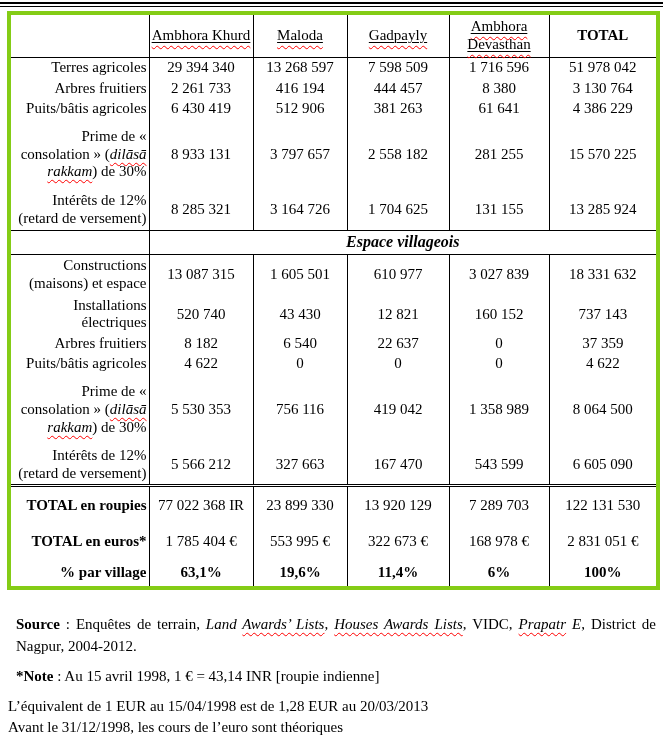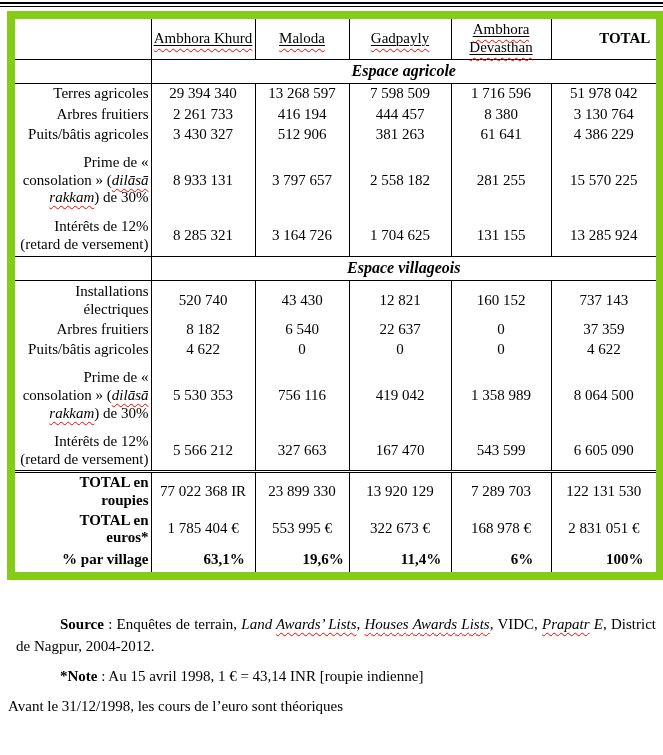--- a/index.html
+++ b/index.html
@@ -10,33 +10,33 @@
     position:relative;
     -webkit-font-smoothing:antialiased;
   }
   .top-rule {
     position:absolute; top:2px; left:0; width:663px; height:2px;
     border-top:2px solid #000; border-bottom:1px solid #000;
   }
   table.comp {
     position:absolute; top:11px; left:7px;
     width:649px; border-collapse:collapse; table-layout:fixed;
-    border:8px solid #84cc16;
+    border:4px solid #84cc16;
     font-size:15px; line-height:1.18;
   }
   col.c0{width:140px} col.c1{width:104px} col.c2{width:94px}
   col.c3{width:102px} col.c4{width:100px} col.c5{width:109px}
   td, th { border:1px solid #000; vertical-align:middle; padding:1px 2px; font-weight:normal; }
   tr.data td { border-top:none; border-bottom:none; }
   tr.dbl td { border-top:3px double #000; }
   .num { text-align:center; white-space:nowrap; }
   .lbl { text-align:right; padding-left:4px; padding-right:2px; }
   .vh  { text-align:center; }
   .section-cell { text-align:center; font-weight:bold; font-style:italic; font-size:16px; }
-  .b { font-weight:bold;padding-left:44px; }
+  .b { font-weight:bold; }
   .it { font-style:italic; }
   .ul {
     text-decoration-line:underline; text-decoration-color:#000;
     text-decoration-thickness:1px; text-underline-offset:2px;
   }
   .sp {
     text-decoration-line:underline; text-decoration-style:wavy;
     text-decoration-color:#ff0000; text-decoration-thickness:1px;
     text-underline-offset:3px;
   }
@@ -69,44 +69,40 @@
   <tbody>
       <tr class="rh44">
     <th class="lbl"></th>
     <th class="vh"><span class="ul"><span class="sp">Ambhora Khurd</span></span></th>
     <th class="vh"><span class="ul"><span class="sp">Maloda</span></span></th>
     <th class="vh"><span class="ul"><span class="sp">Gadpayly</span></span></th>
     <th class="vh"><span class="ul"><span class="sp">Ambhora Devasthan</span></span></th>
     <th class="vh b">TOTAL</th>
   </tr>
 
-  <tr class="rh24">
-    <td></td>
-    <td colspan="5" class="section-cell">Espace agricole</td>
-  </tr>
 
   <tr class="data rh22">
     <td class="lbl">Terres agricoles</td>
     <td class="num">29 394 340</td>
     <td class="num">13 268 597</td>
     <td class="num">7 598 509</td>
     <td class="num">1 716 596</td>
     <td class="num">51 978 042</td>
   </tr>
   <tr class="data rh18">
     <td class="lbl">Arbres fruitiers</td>
     <td class="num">2 261 733</td>
     <td class="num">416 194</td>
     <td class="num">444 457</td>
     <td class="num">8 380</td>
     <td class="num">3 130 764</td>
   </tr>
   <tr class="data rh18">
     <td class="lbl">Puits/bâtis agricoles</td>
-    <td class="num">3 430 327</td>
+    <td class="num">6 430 419</td>
     <td class="num">512 906</td>
     <td class="num">381 263</td>
     <td class="num">61 641</td>
     <td class="num">4 386 229</td>
   </tr>
   <tr class="data rh72">
     <td class="lbl"><span>Prime de « consolation » (</span><span class="it sp">dilāsā rakkam</span><span>) de 30%</span></td>
     <td class="num">8 933 131</td>
     <td class="num">3 797 657</td>
     <td class="num">2 558 182</td>
@@ -121,20 +117,28 @@
     <td class="num">131 155</td>
     <td class="num">13 285 924</td>
   </tr>
 
   <tr class="rh24">
     <td></td>
     <td colspan="5" class="section-cell">Espace villageois</td>
   </tr>
 
   <tr class="data rh40">
+    <td class="lbl">Constructions (maisons) et espace</td>
+    <td class="num">13 087 315</td>
+    <td class="num">1 605 501</td>
+    <td class="num">610 977</td>
+    <td class="num">3 027 839</td>
+    <td class="num">18 331 632</td>
+  </tr>
+  <tr class="data rh40">
     <td class="lbl">Installations électriques</td>
     <td class="num">520 740</td>
     <td class="num">43 430</td>
     <td class="num">12 821</td>
     <td class="num">160 152</td>
     <td class="num">737 143</td>
   </tr>
   <tr class="data rh18">
     <td class="lbl">Arbres fruitiers</td>
     <td class="num">8 182</td>
@@ -195,15 +199,16 @@
 </tbody>
   </table>
 
 <div class="footnotes">
   <div class="fn fn-justify">
     <span class="b">Source</span><span> : Enquêtes de terrain, </span><span class="it">Land </span><span class="it sp">Awards’ Lists</span><span>, </span><span class="it sp">Houses Awards Lists</span><span>, VIDC, </span><span class="it sp">Prapatr</span><span class="it"> E</span><span>, District de Nagpur, 2004-2012.</span>
   </div>
   <div class="fn">
     <span class="b">*Note</span><span> : Au 15 avril 1998, 1 € = 43,14 INR [roupie indienne]</span>
   </div>
+  <div class="fn fn-tight">L’équivalent de 1 EUR au 15/04/1998 est de 1,28 EUR au 20/03/2013</div>
   <div class="fn fn-tight">Avant le 31/12/1998, les cours de l’euro sont théoriques</div>
 
 </div>
 
 </body></html>

